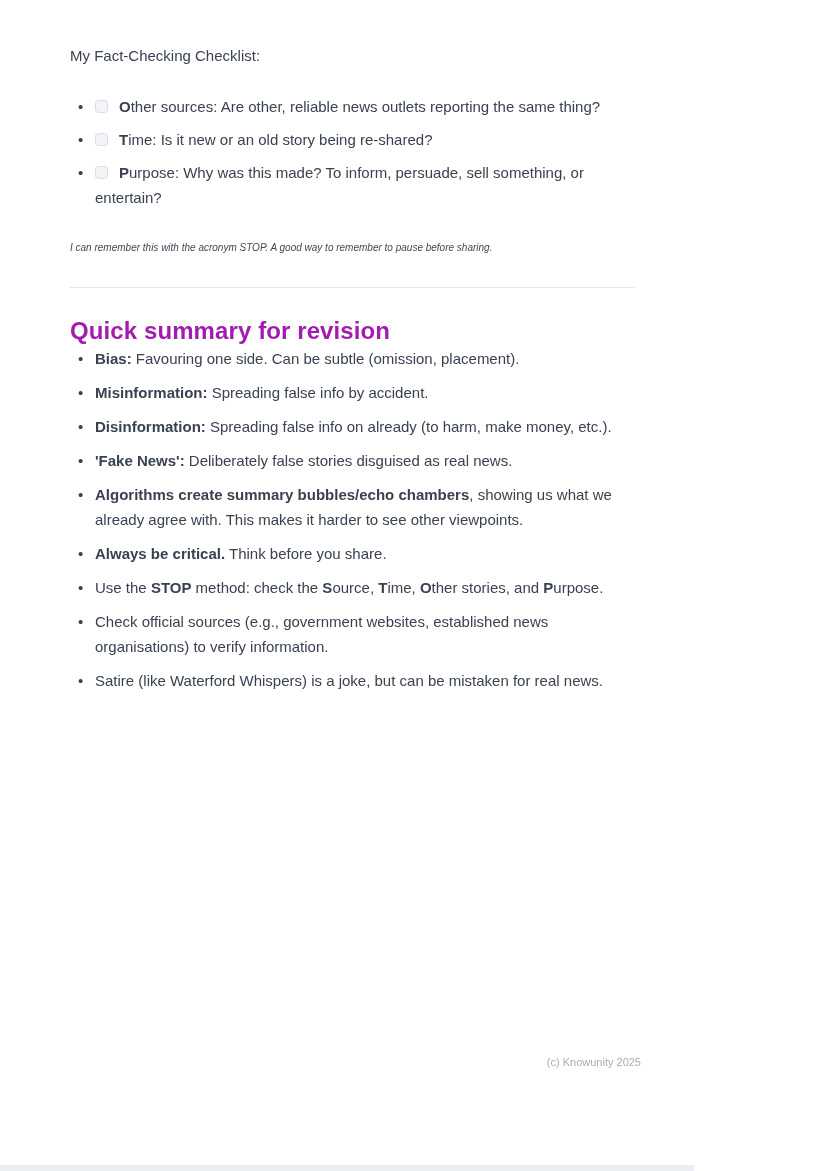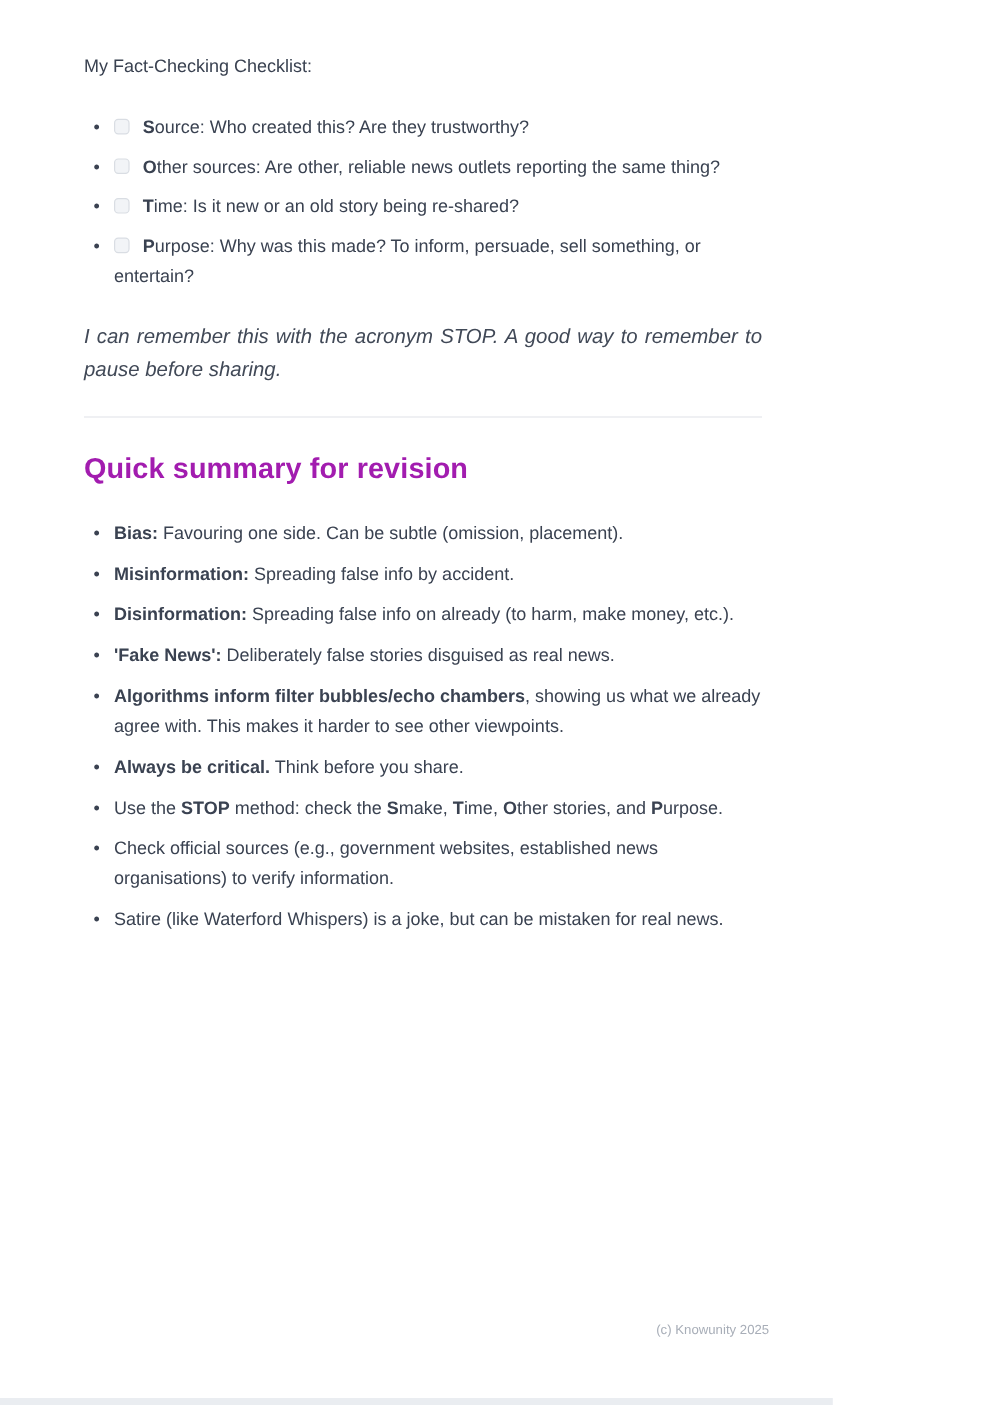--- a/index.html
+++ b/index.html
@@ -51,40 +51,39 @@
     background: #f2f4f7;
     border: 1px solid #d9dde3;
     border-radius: 3.5px;
     margin-right: 11px;
     vertical-align: -1px;
   }
   .b { font-weight: 700; }
   .note {
     margin-top: 24px;
     font-style: italic;
-    font-size: 17px;
+    font-size: 10px;
     line-height: 27px;
     text-align: justify;
     color: #414957;
   }
   hr.divider {
     border: none;
     border-top: 1px solid #e5e7eb;
     margin-top: 26px;
   }
   .summary-heading {
     margin-top: 28px;
     font-size: 24px;
     line-height: 30px;
     font-weight: 700;
     color: #a21caf;
     letter-spacing: 0.1px;
   }
   ul.summary-list {
-    margin-top: 26px;
   }
   ul.summary-list li {
     margin-bottom: 9px;
   }
   .edge-strip {
     position: absolute;
     left: 752px;
     top: 33px;
     width: 76px;
     height: 856px;
@@ -94,21 +93,21 @@
     position: absolute;
     left: 747px;
     top: 37px;
     width: 3px;
     height: 851px;
     background: #e9def8;
     border-radius: 2px;
   }
   .footer {
     position: absolute;
-    top: 1103px;
+    top: 1056px;
     right: 53px;
     font-size: 11px;
     line-height: 13px;
     color: #a8aeb8;
   }
   .bottom-strip {
     position: absolute;
     left: 0;
     bottom: 0;
     width: 828px;
@@ -120,40 +119,39 @@
 <body>
 
 <div class="page">
   <div class="edge-strip"></div>
   <div class="edge-line"></div>
 
   <div class="content">
     <p class="title">My Fact-Checking Checklist:</p>
 
     <ul class="bullet-list checklist">
-        <li><span class="checkbox"></span><span class="b">S</span><span>ource: Who created this? Are they trustworthy?</span></li>
         <li><span class="checkbox"></span><span class="b">O</span><span>ther sources: Are other, reliable news outlets reporting the same thing?</span></li>
         <li><span class="checkbox"></span><span class="b">T</span><span>ime: Is it new or an old story being re-shared?</span></li>
         <li><span class="checkbox"></span><span class="b">P</span><span>urpose: Why was this made? To inform, persuade, sell something, or entertain?</span></li>
       </ul>
 
     <p class="note">I can remember this with the acronym STOP. A good way to remember to pause before sharing.</p>
 
     <hr class="divider">
 
     <h2 class="summary-heading">Quick summary for revision</h2>
 
     <ul class="bullet-list summary-list">
         <li><span class="b">Bias:</span><span> Favouring one side. Can be subtle (omission, placement).</span></li>
         <li><span class="b">Misinformation:</span><span> Spreading false info by accident.</span></li>
         <li><span class="b">Disinformation:</span><span> Spreading false info on already (to harm, make money, etc.).</span></li>
         <li><span class="b">'Fake News':</span><span> Deliberately false stories disguised as real news.</span></li>
-        <li><span class="b">Algorithms inform filter bubbles/echo chambers</span><span>, showing us what we already agree with. This makes it harder to see other viewpoints.</span></li>
+        <li><span class="b">Algorithms create summary bubbles/echo chambers</span><span>, showing us what we already agree with. This makes it harder to see other viewpoints.</span></li>
         <li><span class="b">Always be critical.</span><span> Think before you share.</span></li>
-        <li><span>Use the </span><span class="b">STOP</span><span> method: check the </span><span class="b">S</span><span>make, </span><span class="b">T</span><span>ime, </span><span class="b">O</span><span>ther stories, and </span><span class="b">P</span><span>urpose.</span></li>
+        <li><span>Use the </span><span class="b">STOP</span><span> method: check the </span><span class="b">S</span><span>ource, </span><span class="b">T</span><span>ime, </span><span class="b">O</span><span>ther stories, and </span><span class="b">P</span><span>urpose.</span></li>
         <li><span>Check official sources (e.g., government websites, established news organisations) to verify information.</span></li>
         <li><span>Satire (like Waterford Whispers) is a joke, but can be mistaken for real news.</span></li>
       </ul>
   </div>
 
   <div class="footer">(c) Knowunity 2025</div>
   <div class="bottom-strip"></div>
 </div>
 
 </body></html>

